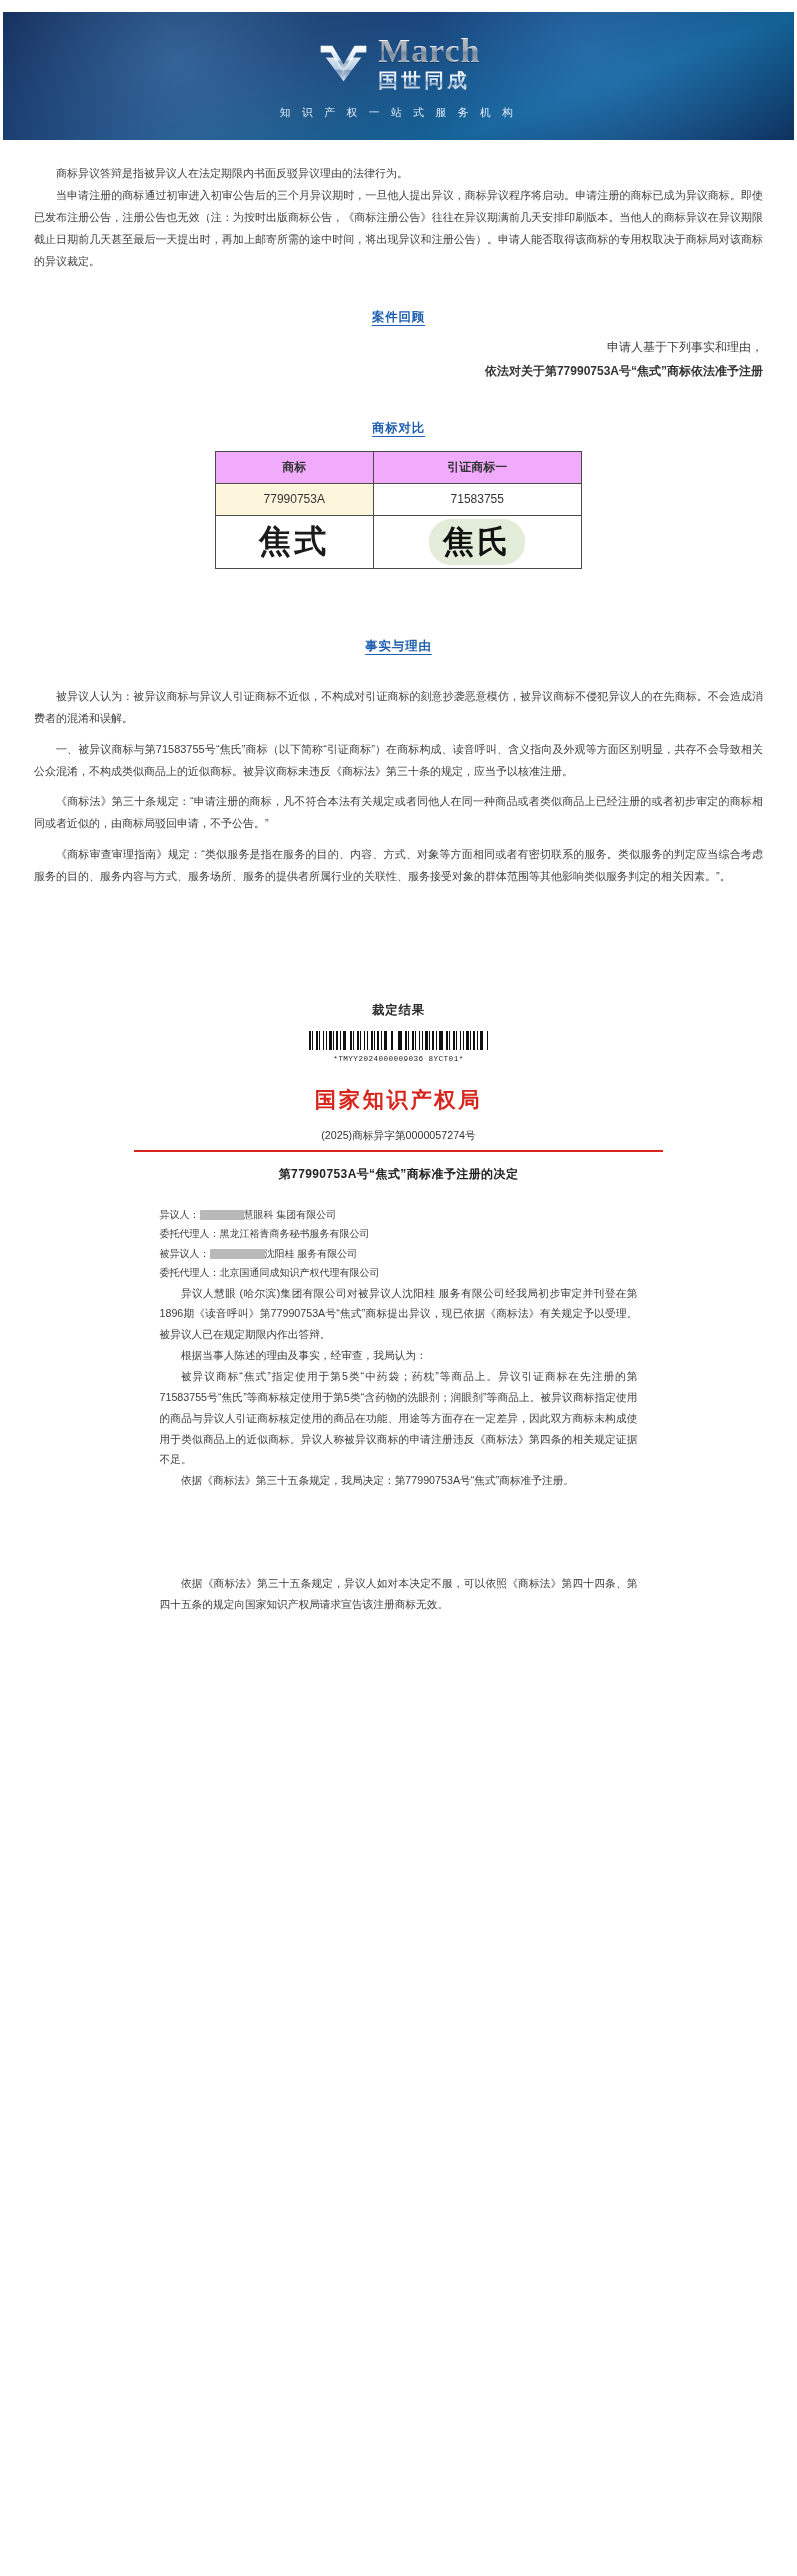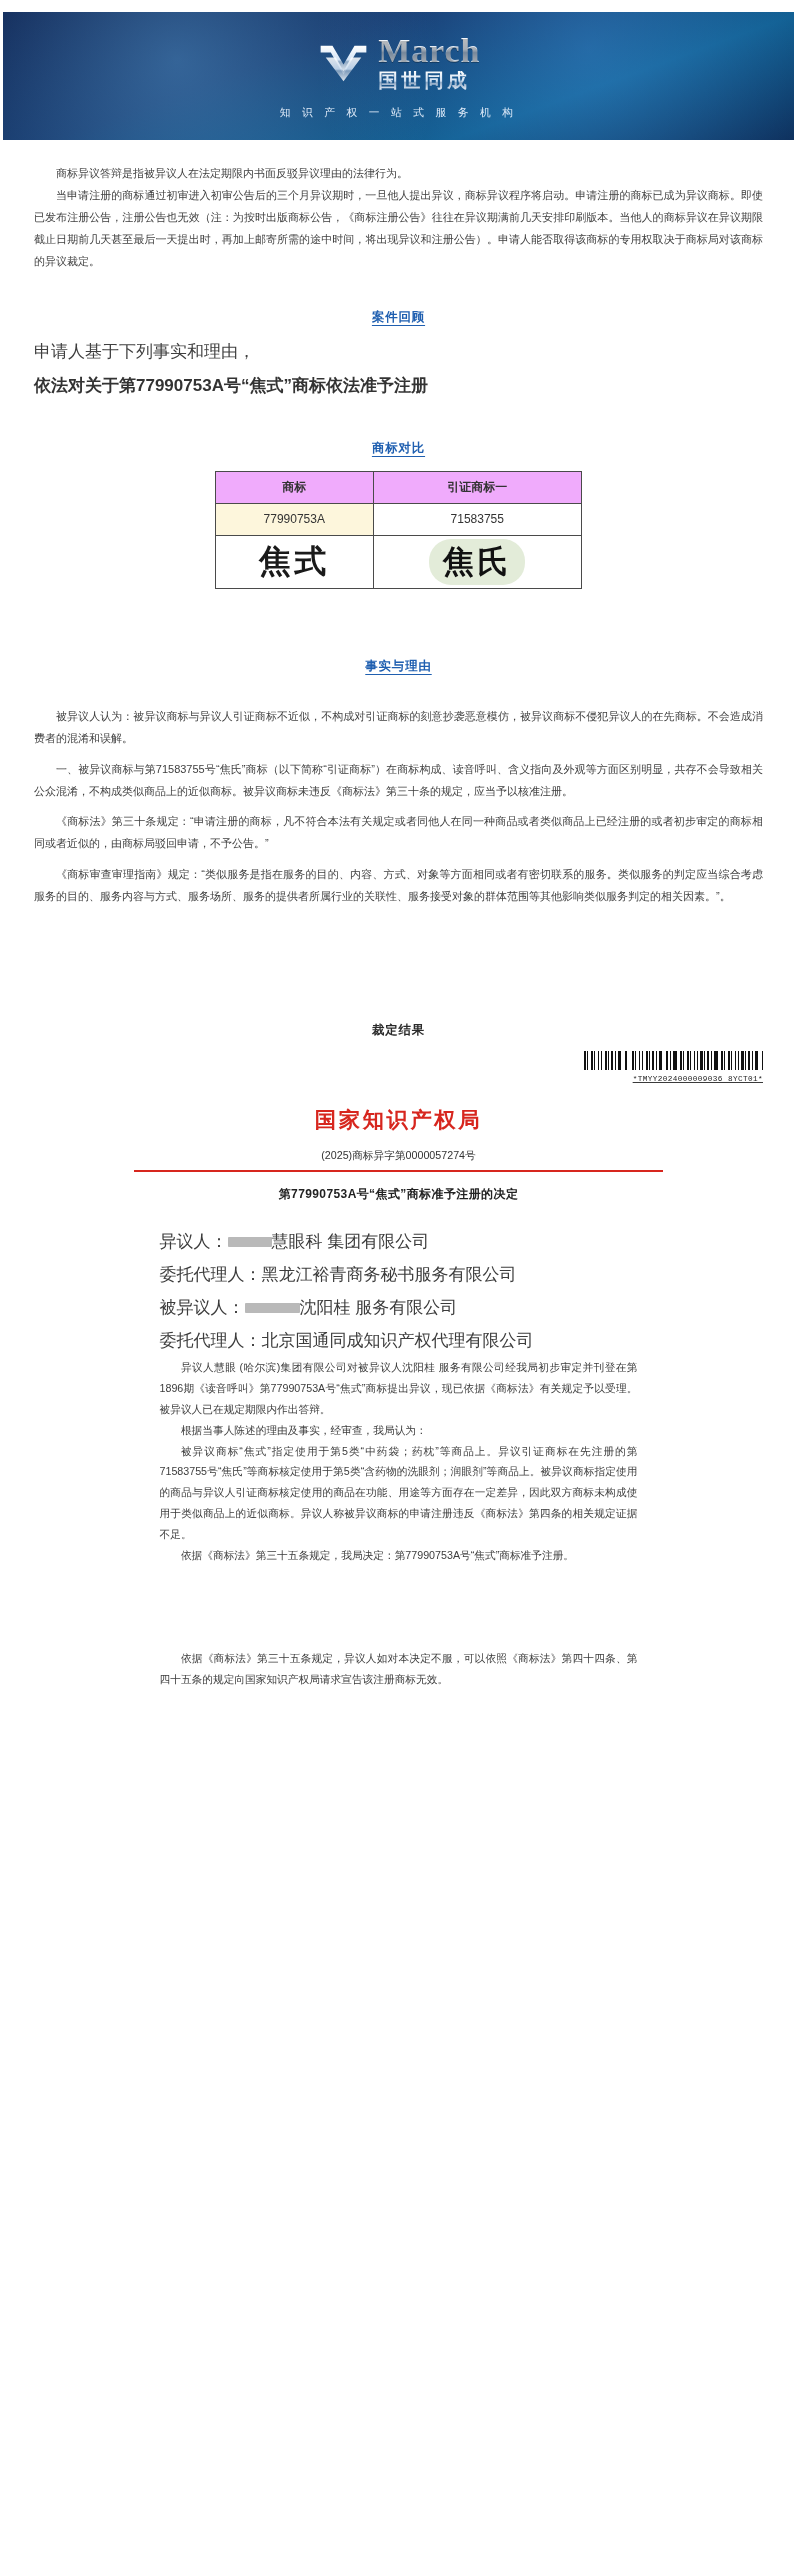--- a/index.html
+++ b/index.html
@@ -118,22 +118,22 @@
     margin: 15.4px 0 8.5px;
     letter-spacing: 0.9px;
   }
   .sec-head.blue-under {
     text-decoration: underline;
     text-underline-offset: 4.3px;
   }
   .sec-head.plain { color: #2b2b2b; }
 
   .center-line {
-    text-align: left;
-    font-size: 17px;
+    text-align: right;
+    font-size: 12px;
     line-height: 2.0;
     color: #3f3f3f;
   }
   .center-line.bold { font-weight: bold; color: #333; }
 
   
   .cmp-wrap {
     display: flex;
     justify-content: center;
     margin: 13.7px 0 3.4px;
@@ -172,23 +172,22 @@
     font-family: "Liberation Serif", serif;
     font-size: 31px;
     font-weight: bold;
     letter-spacing: 3.4px;
     color: #111;
     border-radius: 22px;
   }
 
   
   .barcode-wrap {
-    text-align: right;
+    text-align: center;
     margin-top: 12px;
-    text-decoration: underline;
   }
   .barcode {
     display: inline-block;
     height: 19px;
     width: 179px;
     background-image: repeating-linear-gradient(90deg,
       #111 0 1.7px, #fff 1.7px 3.4px, #111 3.4px 4.3px, #fff 4.3px 6.8px,
       #111 6.8px 9.4px, #fff 9.4px 10.2px, #111 10.2px 11px, #fff 11px 13.7px);
   }
   .barcode-text {
@@ -229,21 +228,21 @@
     color: #222;
     letter-spacing: 0.4px;
   }
 
   .doc-body {
     margin: 22px auto 0;
     width: 478px;
     text-align: left;
   }
   .doc-body .row {
-    font-size: 17px;
+    font-size: 10px;
     line-height: 1.95;
     color: #3c3c3c;
   }
   .doc-body p.dp {
     margin: 0;
     font-size: 10.7px;
     line-height: 1.95;
     color: #3c3c3c;
     text-align: justify;
     text-indent: 2em;

